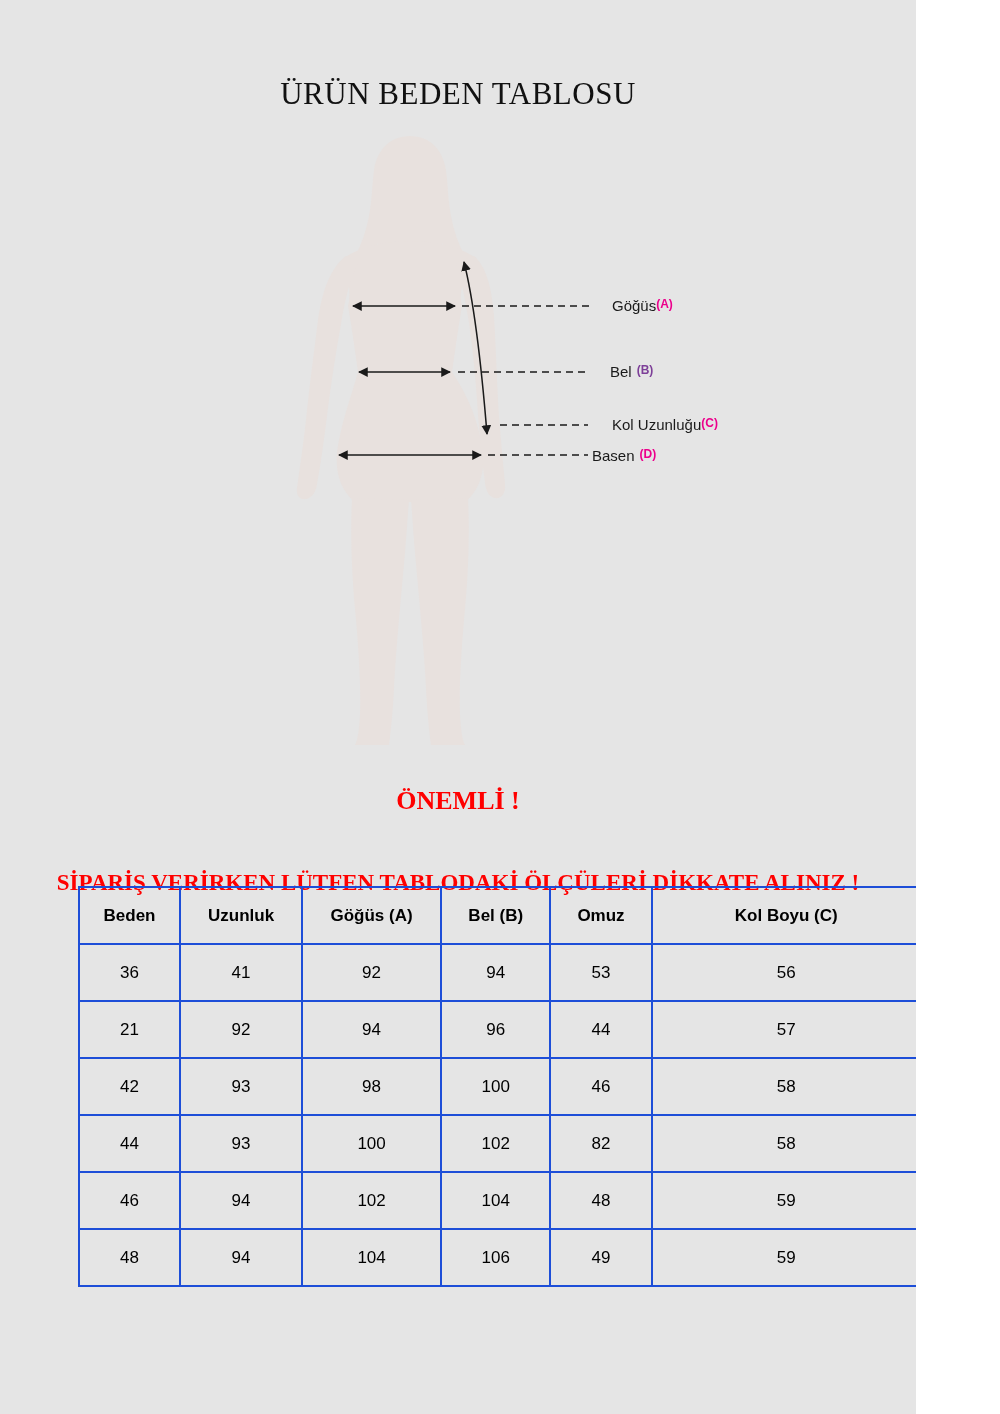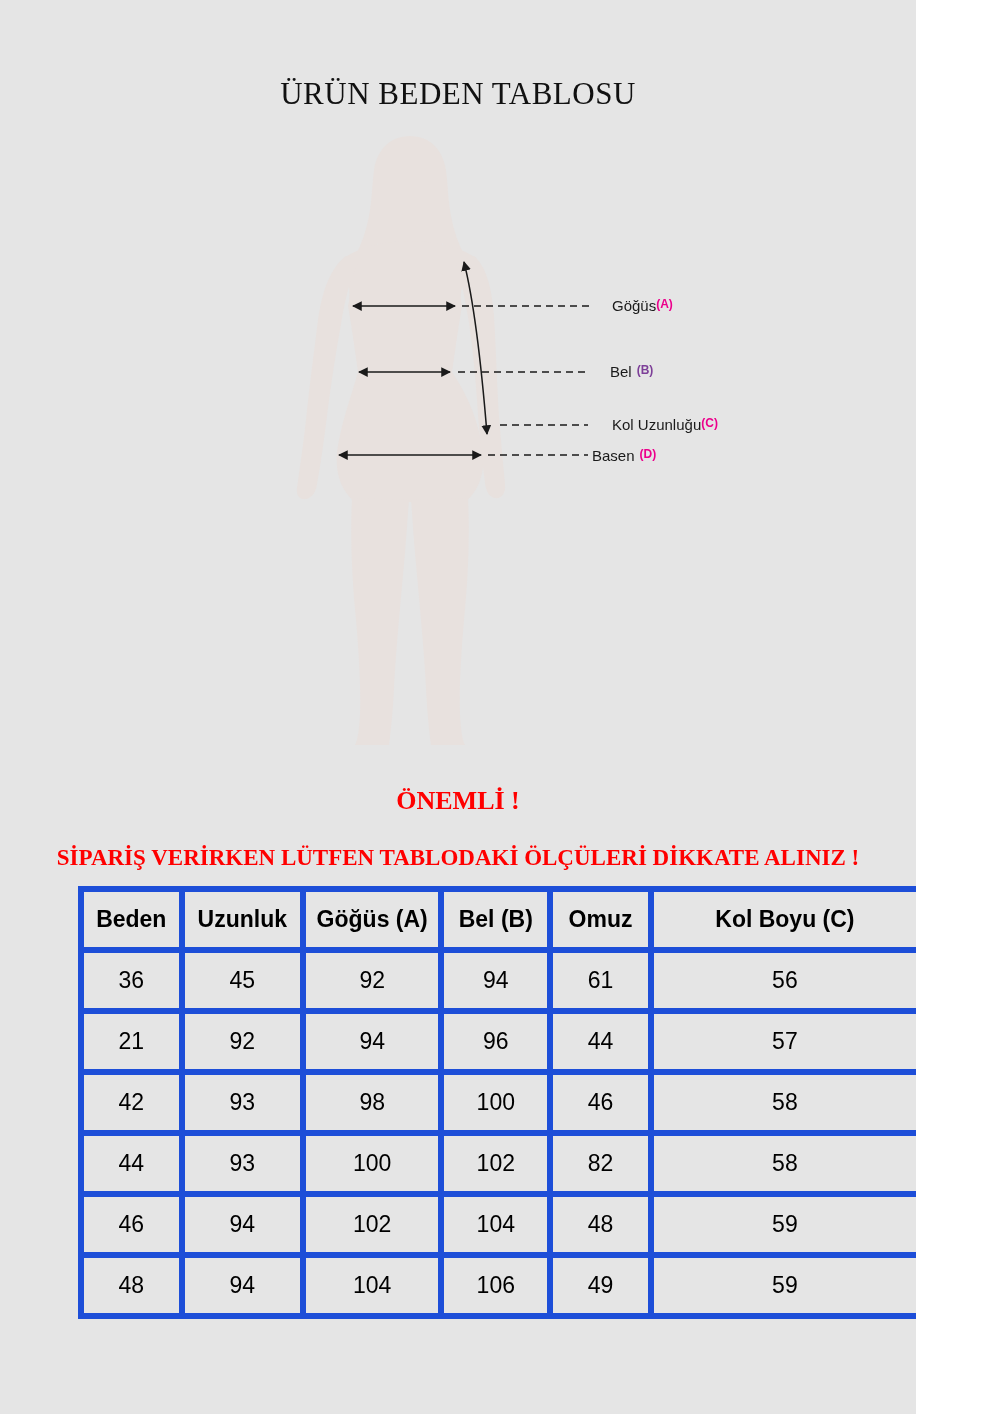--- a/index.html
+++ b/index.html
@@ -7,26 +7,26 @@
         font-family:"Liberation Sans",sans-serif;color:#000;}
   .title{position:absolute;top:76px;left:0;width:100%;text-align:center;
          font-family:"Liberation Serif",serif;font-size:31px;letter-spacing:0.5px;color:#111;}
   .fig-svg{position:absolute;left:0;top:0;}
   .fig-label{position:absolute;font-size:15px;color:#1a1a1a;white-space:nowrap;
              font-family:"Liberation Sans",sans-serif;margin-left:12px;}
   .fig-letter{font-weight:bold;font-size:12px;position:relative;top:-3px;}
   .gap .fig-letter{margin-left:5px;}
   .heading-important{position:absolute;top:786px;left:0;width:100%;text-align:center;
          font-family:"Liberation Serif",serif;font-size:26px;font-weight:bold;}
-  .warning{position:absolute;top:845px;left:0;width:100%;text-align:center;
+  .warning{position:absolute;top:870px;left:0;width:100%;text-align:center;
          font-family:"Liberation Serif",serif;font-size:23px;font-weight:bold;}
   .table-wrap{position:absolute;left:78px;top:886px;width:844px;}
   table{width:100%;border-collapse:collapse;table-layout:fixed;}
-  th,td{border:6px solid #1d4ed8;height:55px;text-align:center;vertical-align:middle;
-        font-size:23px;color:#000;padding:0;}
+  th,td{border:2px solid #1d4ed8;height:55px;text-align:center;vertical-align:middle;
+        font-size:17px;color:#000;padding:0;}
   th{font-weight:bold;}
 </style>
 </head>
 <body>
 
 <div class="page">
 
   <div class="title">ÜRÜN BEDEN TABLOSU</div>
 
   <svg class="fig-svg" width="1000" height="1414" viewBox="0 0 1000 1414">
@@ -120,24 +120,24 @@
             <th>Uzunluk</th>
             <th>Göğüs (A)</th>
             <th>Bel (B)</th>
             <th>Omuz</th>
             <th>Kol Boyu (C)</th>
           </tr>
       </thead>
       <tbody>
           <tr>
             <td>36</td>
-            <td>45</td>
+            <td>41</td>
             <td>92</td>
             <td>94</td>
-            <td>61</td>
+            <td>53</td>
             <td>56</td>
           </tr>
           <tr>
             <td>21</td>
             <td>92</td>
             <td>94</td>
             <td>96</td>
             <td>44</td>
             <td>57</td>
           </tr>

